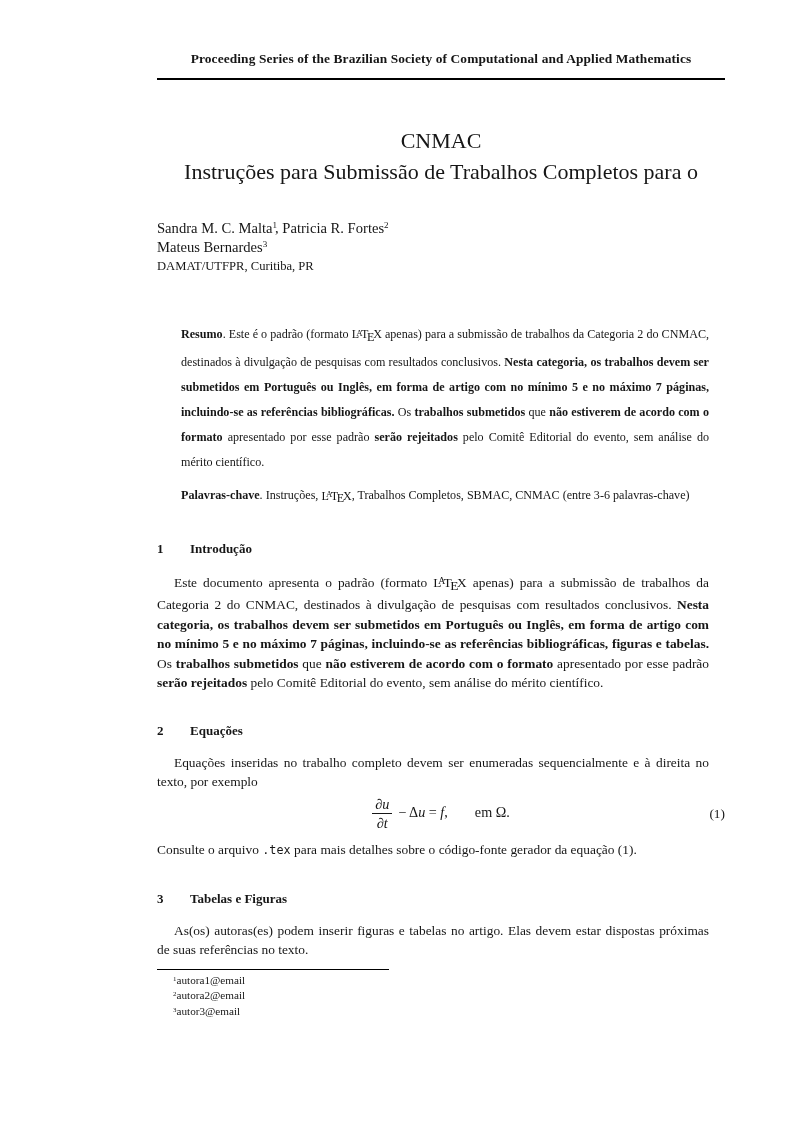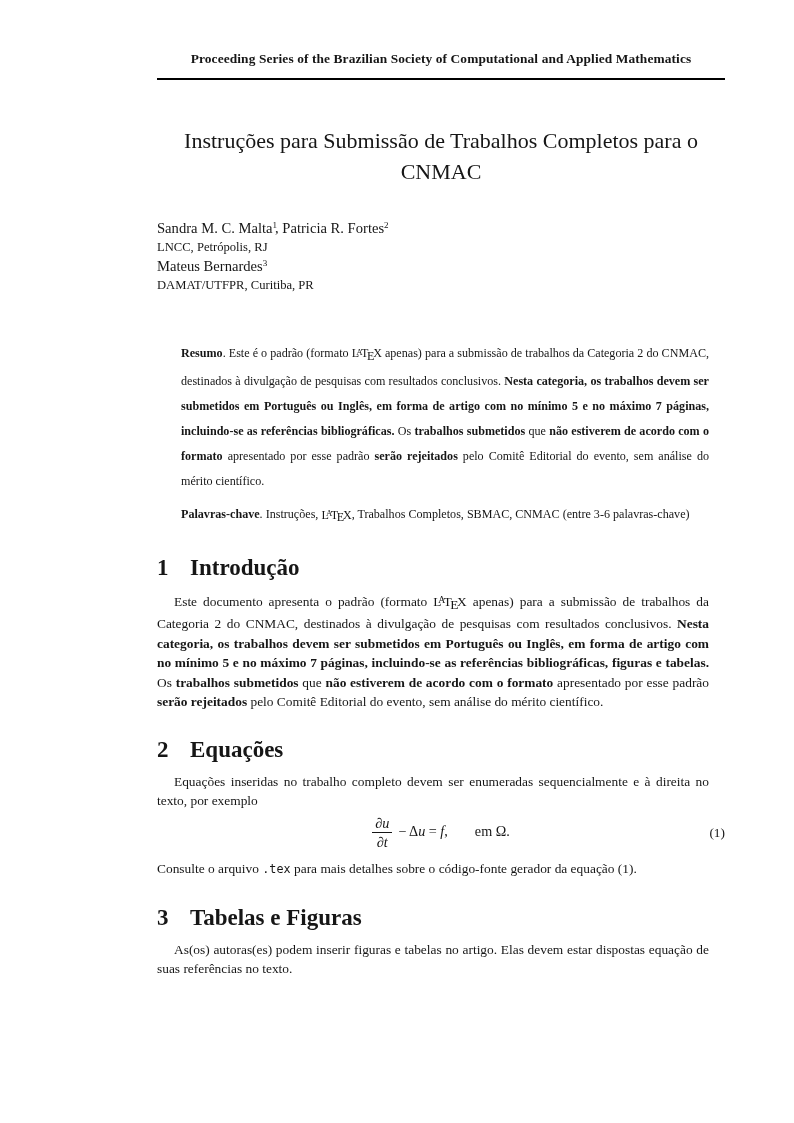--- a/index.html
+++ b/index.html
@@ -27,21 +27,21 @@
   .authors{margin-top:32px;}
   .author-name{font-size:14.6px;line-height:19px;}
   .author-affil{font-size:12.6px;line-height:19px;}
   .sup{font-size:0.62em;vertical-align:0.5em;line-height:0;}
   .author-name .sup{margin-right:-2px;}
   
   .abstract{margin:45px 16px 0 24px;font-size:12.1px;line-height:25px;text-align:justify;}
   .abstract p{margin:0;}
   .abstract .kw{margin-top:7px;}
   
-  .section-heading{margin-top:27px;font-size:23px;font-weight:bold;line-height:22px;}
+  .section-heading{margin-top:27px;font-size:13px;font-weight:bold;line-height:22px;}
   .section-heading .num{display:inline-block;width:33px;}
   .para{margin:11px 16px 0 0;font-size:13.4px;line-height:19.5px;text-align:justify;text-indent:17px;}
   
   .b{font-weight:bold;}
   .i{font-style:italic;}
   .mono{font-family:"DejaVu Sans Mono","Liberation Mono",monospace;font-size:0.88em;text-align:right;}
   .latex .lA{font-size:0.72em;vertical-align:0.28em;margin-left:-0.33em;margin-right:-0.17em;}
   .latex .lE{vertical-align:-0.22em;margin-left:-0.12em;margin-right:-0.10em;}
   
   .eq-row{position:relative;margin-top:5px;text-align:center;font-size:14.2px;line-height:1;}
@@ -59,27 +59,26 @@
 </style>
 </head>
 <body>
 
 <div class="page">
 
   <div class="header">Proceeding Series of the Brazilian Society of Computational and Applied Mathematics</div>
   <hr class="header-rule">
 
   <div class="title">
+    <span>CNMAC</span>
     <span>Instruções para Submissão de Trabalhos Completos para o</span>
-    <span>CNMAC</span>
   </div>
 
   <div class="authors">
     <div class="author-name"><span>Sandra M. C. Malta</span><span class="sup">1</span><span>, Patricia R. Fortes</span><span class="sup">2</span></div>
-    <div class="author-affil">LNCC, Petrópolis, RJ</div>
     <div class="author-name"><span>Mateus Bernardes</span><span class="sup">3</span></div>
     <div class="author-affil">DAMAT/UTFPR, Curitiba, PR</div>
   </div>
 
   <div class="abstract">
     <p><span class="b">Resumo</span><span>. Este é o padrão (formato </span><span class="latex">L<span class="lA">A</span>T<span class="lE">E</span>X</span><span> apenas) para a submissão de trabalhos da Categoria 2 do CNMAC, destinados à divulgação de pesquisas com resultados conclusivos. </span><span class="b">Nesta categoria, os trabalhos devem ser submetidos em Português ou Inglês, em forma de artigo com no mínimo 5 e no máximo 7 páginas, incluindo-se as referências bibliográficas.</span><span> Os </span><span class="b">trabalhos submetidos</span><span> que </span><span class="b">não estiverem de acordo com o formato</span><span> apresentado por esse padrão </span><span class="b">serão rejeitados</span><span> pelo Comitê Editorial do evento, sem análise do mérito científico.</span></p>
     <p class="kw"><span class="b">Palavras-chave</span><span>. Instruções, </span><span class="latex">L<span class="lA">A</span>T<span class="lE">E</span>X</span><span>, Trabalhos Completos, SBMAC, CNMAC (entre 3-6 palavras-chave)</span></p>
   </div>
 
   <div class="section-heading">
@@ -98,16 +97,22 @@
       <span class="fden i">∂t</span>
     </span><span class="eq-body"><span>− Δ</span><span class="i">u</span><span> = </span><span class="i">f</span><span>,</span></span><span class="eq-where">em Ω.</span>
     <span class="eq-number">(1)</span>
   </div>
 
   <p class="consulte"><span>Consulte o arquivo </span><span class="mono">.tex</span><span> para mais detalhes sobre o código-fonte gerador da equação (1).</span></p>
 
   <div class="section-heading">
     <span class="num">3</span><span>Tabelas e Figuras</span>
   </div>
-  <p class="para">As(os) autoras(es) podem inserir figuras e tabelas no artigo. Elas devem estar dispostas equação de suas referências no texto.</p>
+  <p class="para">As(os) autoras(es) podem inserir figuras e tabelas no artigo. Elas devem estar dispostas próximas de suas referências no texto.</p>
 
+  <div class="footnotes">
+    <hr class="fn-rule">
+    <div class="fn"><span class="sup">1</span><span>autora1@email</span></div>
+    <div class="fn"><span class="sup">2</span><span>autora2@email</span></div>
+    <div class="fn"><span class="sup">3</span><span>autor3@email</span></div>
+  </div>
 
 </div>
 
 </body></html>

